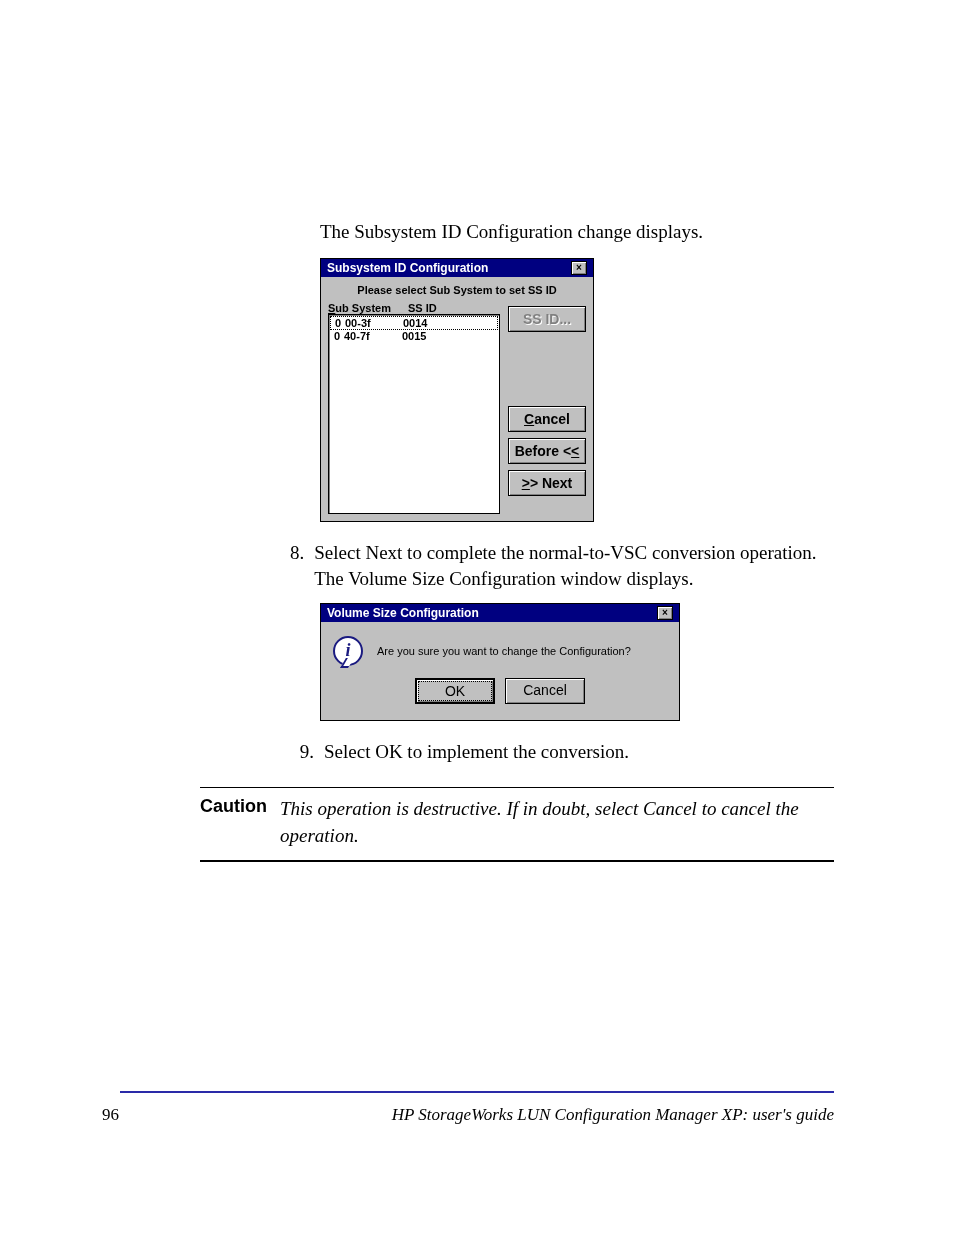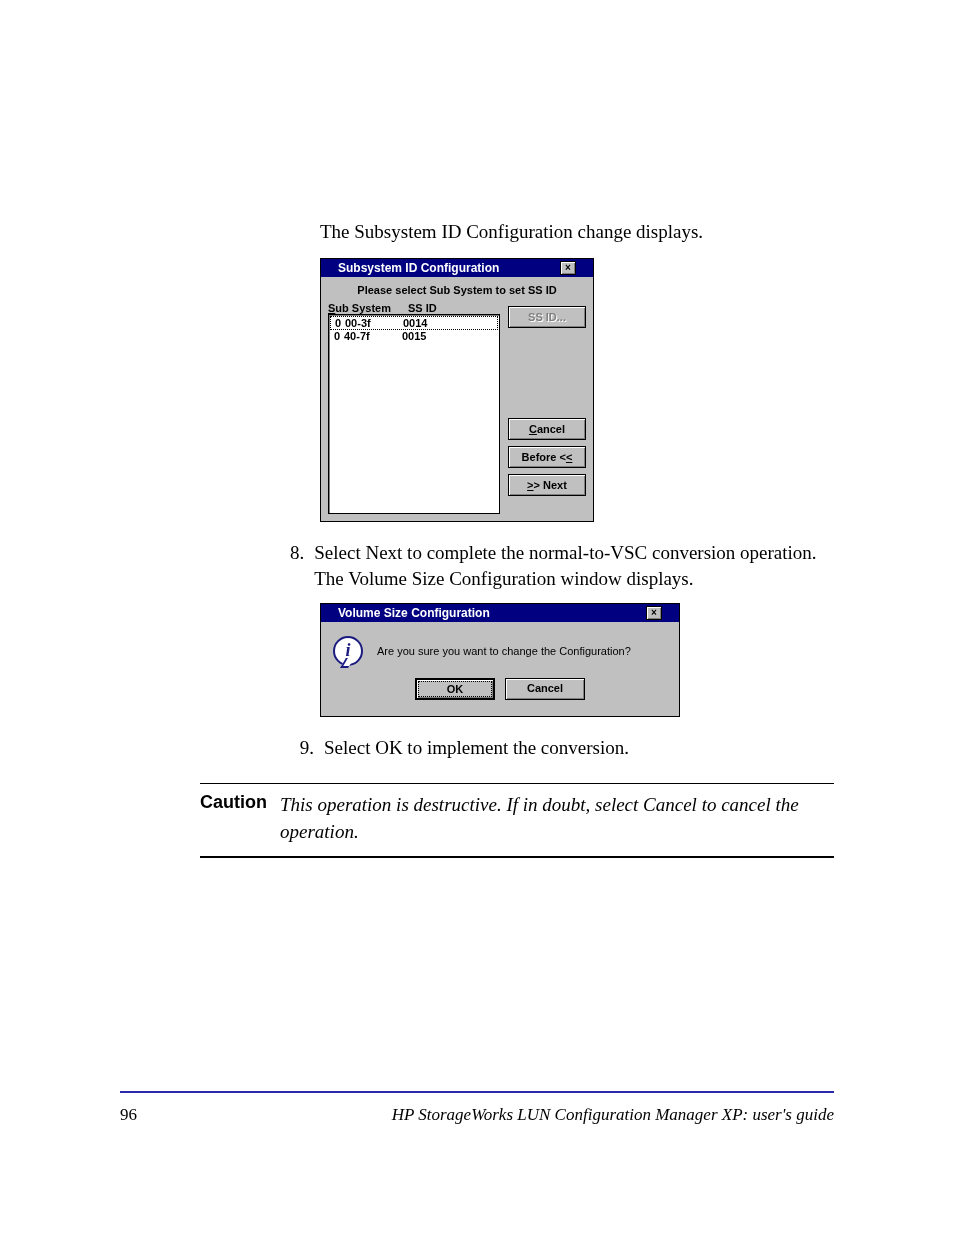--- a/index.html
+++ b/index.html
@@ -31,21 +31,21 @@
     margin: 10px 0 18px 0;
     border: 1px solid #000;
     background: #c0c0c0;
     font-family: Arial, Helvetica, sans-serif;
   }
   .titlebar {
     background: #000080;
     color: #fff;
     font-weight: bold;
     font-size: 12px;
-    padding: 2px 17px;
+    padding: 2px 6px;
     display: flex;
     justify-content: space-between;
     align-items: flex-end;
   }
   .titlebar .closebtn {
     width: 16px; height: 14px;
     background: #c0c0c0;
     border: 1px solid #000;
     box-shadow: inset 1px 1px 0 #fff, inset -1px -1px 0 #808080;
     font-size: 10px; font-weight: bold;
@@ -82,21 +82,21 @@
     width:78px;
     display:flex; flex-direction:column; justify-content:space-between;
     height:200px;
     padding-top:4px;
   }
   .dlg1-buttons .spacer { flex:1; }
   .winbtn {
     border:1px solid #000;
     box-shadow: inset 1px 1px 0 #fff, inset -1px -1px 0 #808080;
     background:#c0c0c0;
-    font-size:11px;
+    font-size:14px;
     font-weight:bold;
     padding: 4px 0;
     margin-bottom:6px;
     text-align:center;
   }
   .winbtn.disabled { color:#808080; text-shadow:1px 1px 0 #fff; }
   .uline { text-decoration: underline; }
 
   
   .dialog2 {
@@ -123,21 +123,21 @@
     content:'';
     position:absolute;
     bottom:-4px; left:8px;
     width:6px; height:8px;
     background:#fff;
     border-left:2px solid #1a1a80;
     border-bottom:2px solid #1a1a80;
     transform: skewX(-30deg);
   }
   .dlg2-btns { display:flex; justify-content:center; gap:10px; margin-top:12px; }
-  .dlg2-btns .winbtn { width:80px; font-weight:bold; padding:3px 0; }
+  .dlg2-btns .winbtn { width:80px; font-weight:normal; padding:3px 0; }
   .dlg2-btns .winbtn.focused { outline:1px dotted #000; outline-offset:-4px; border:2px solid #000; }
 
   
   .caution-block {
     margin-top: 22px;
     border-top: 1.5px solid #000;
     border-bottom: 2px solid #000;
     padding: 8px 0 10px 0;
     display:flex;
     font-size:19px;
@@ -152,21 +152,21 @@
 
   
   .footer-line {
     position:absolute;
     left:120px; right:120px;
     bottom: 142px;
     border-top: 2.5px solid #2a2aa8;
   }
   .footer {
     position:absolute;
-    left:120px; right:120px;
+    left:102px; right:120px;
     bottom: 110px;
     display:flex; justify-content:space-between;
     font-size:17px;
   }
   .footer .pgnum { font-family:"Times New Roman", serif; }
   .footer .guide { font-style: italic; }
 </style>
 </head>
 <body>
 

